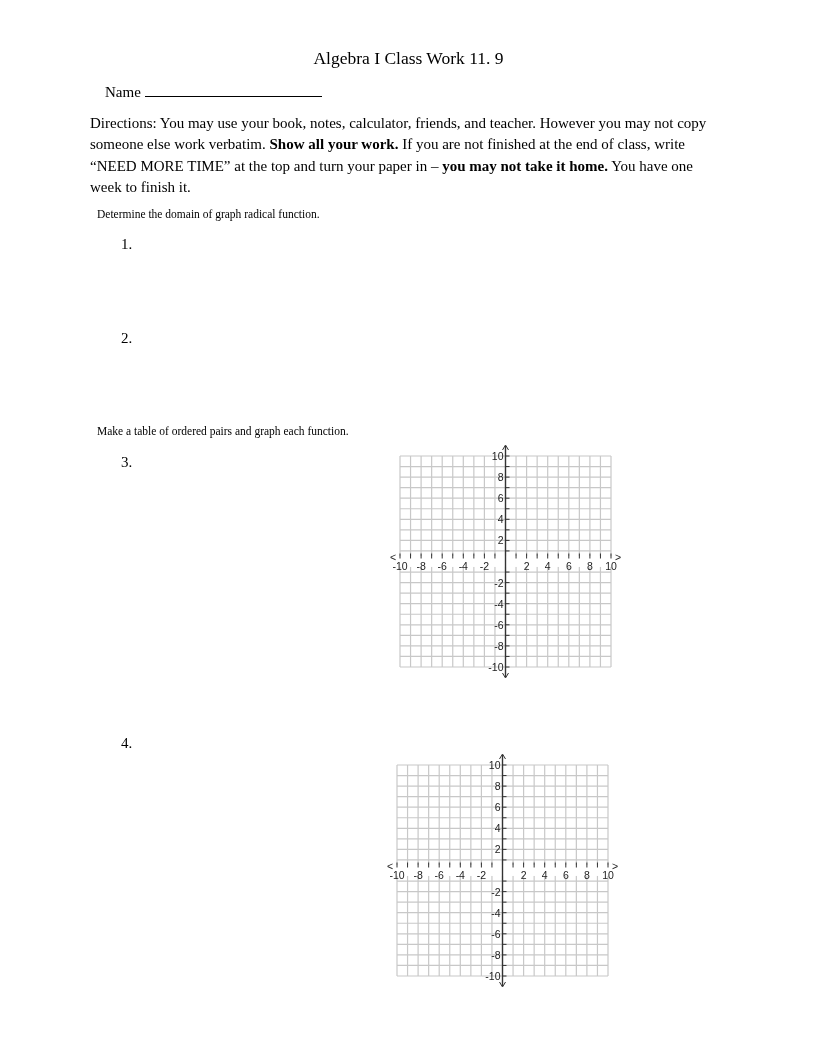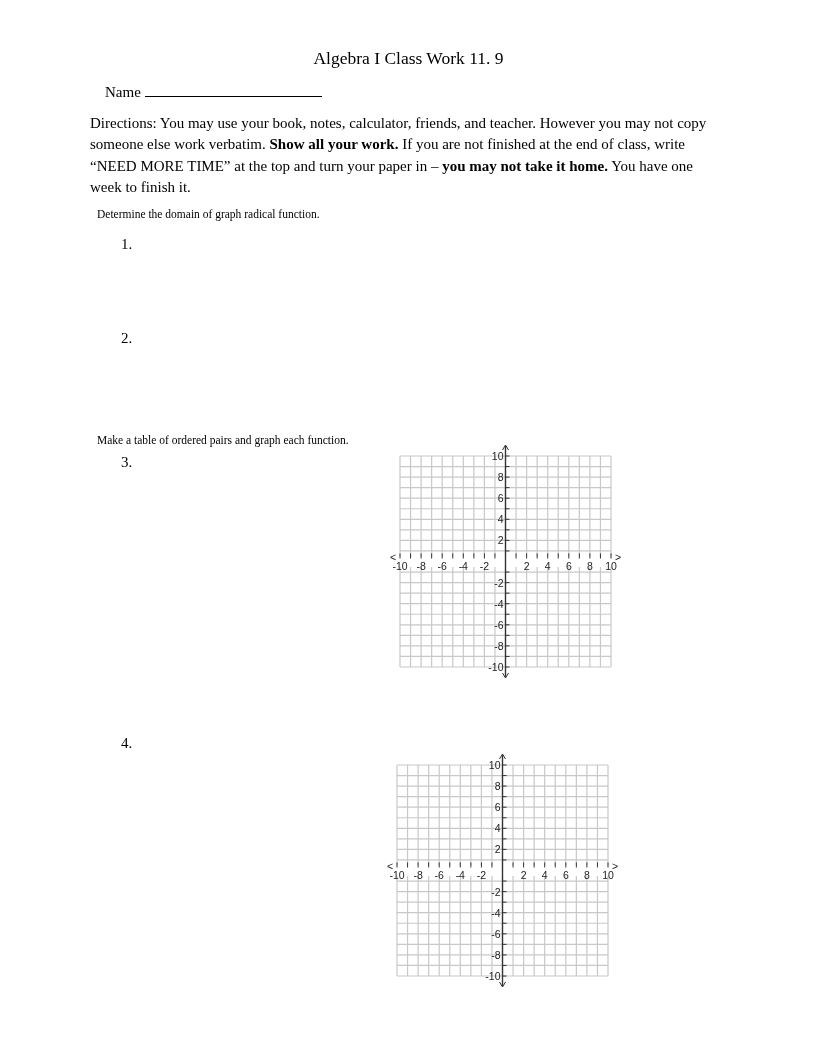--- a/index.html
+++ b/index.html
@@ -27,21 +27,21 @@
 </div>
 
 <div class="abs directions">
   <span>Directions: You may use your book, notes, calculator, friends, and teacher. However you may not copy someone else work verbatim. </span><b>Show all your work.</b><span> If you are not finished at the end of class, write “NEED MORE TIME” at the top and turn your paper in – </span><b>you may not take it home.</b><span> You have one week to finish it.</span>
 </div>
 
 <div class="abs section" style="top:208px;">Determine the domain of graph radical function.</div>
 <div class="abs item-num" style="top:236px;">1.</div>
 <div class="abs item-num" style="top:330px;">2.</div>
 
-<div class="abs section" style="top:434px;">Make a table of ordered pairs and graph each function.</div>
+<div class="abs section" style="top:425px;">Make a table of ordered pairs and graph each function.</div>
 <div class="abs item-num" style="top:454px;">3.</div>
 <div class="abs item-num" style="top:735px;">4.</div>
 
 <div class="graph" id="graph-0" style="left:386px; top:442px;">
   <svg width="240" height="242">
       <line x1="14" y1="14" x2="14" y2="114.225" stroke="#c8c8c8" stroke-width="1.2"></line>
       <line x1="14" y1="124.775" x2="14" y2="225" stroke="#c8c8c8" stroke-width="1.2"></line>
       <line x1="24.55" y1="14" x2="24.55" y2="114.225" stroke="#c8c8c8" stroke-width="1.2"></line>
       <line x1="24.55" y1="124.775" x2="24.55" y2="225" stroke="#c8c8c8" stroke-width="1.2"></line>
       <line x1="35.1" y1="14" x2="35.1" y2="114.225" stroke="#c8c8c8" stroke-width="1.2"></line>

